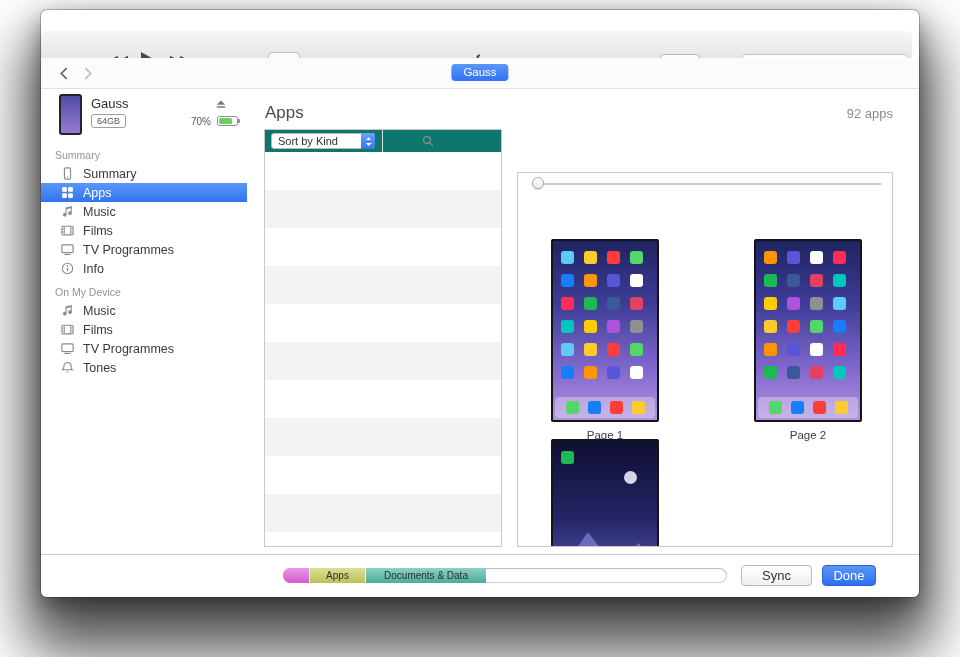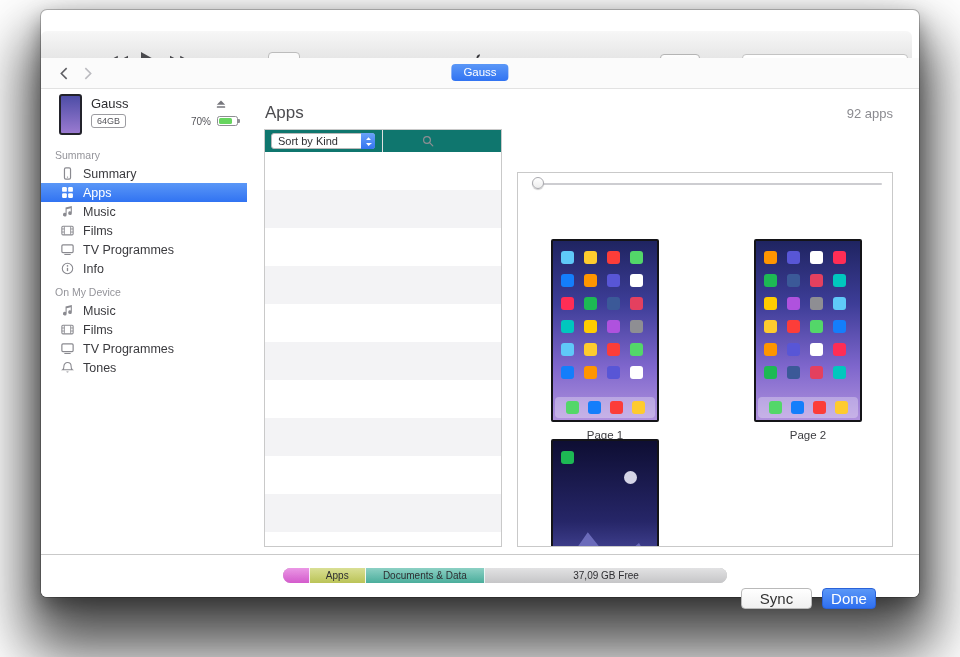--- a/index.html
+++ b/index.html
@@ -96,22 +96,22 @@
   .moon{position:absolute;top:30px;right:20px;width:13px;height:13px;border-radius:50%;background:#eaeaf8;opacity:.9;}
   .sparse-ico{position:absolute;left:8px;top:10px;}
   .page-label{position:absolute;width:108px;text-align:center;font-size:11.5px;color:#3c3c40;}
   
   .footer{position:absolute;left:0;right:0;bottom:0;height:42px;border-top:1px solid #c9c9c9;background:#fff;border-radius:0 0 6px 6px;}
   .capacity{position:absolute;left:242px;top:13px;width:444px;height:15px;border-radius:8px;overflow:hidden;display:flex;
     box-shadow:inset 0 0 0 1px rgba(0,0,0,.18), inset 0 1px 2px rgba(0,0,0,.12);}
   .cap-seg{height:100%;display:flex;align-items:center;justify-content:center;font-size:10px;color:#2e2e32;
     white-space:nowrap;border-right:1px solid rgba(255,255,255,.85);box-sizing:border-box;overflow:hidden;}
   .cap-seg:last-child{border-right:none;}
-  .btn{position:absolute;top:10px;height:21px;border-radius:4px;font-size:15px;font-family:inherit;
-    display:flex;align-items:center;justify-content:center;box-sizing:border-box;margin-top:23px;}
+  .btn{position:absolute;top:10px;height:21px;border-radius:4px;font-size:13px;font-family:inherit;
+    display:flex;align-items:center;justify-content:center;box-sizing:border-box;}
   .btn.sync{right:107px;width:71px;border:1px solid #b9b9b9;background:linear-gradient(#fff,#f0f0f0);color:#333;}
   .btn.done{right:43px;width:54px;border:1px solid #2a62d8;background:linear-gradient(#5a97f7,#2e6ff0);color:#fff;}
 </style>
 </head>
 <body>
 
 <div class="window">
 
   <div class="titlebar">
     <div class="traffic">
@@ -414,21 +414,18 @@
 
   <div class="footer">
     <div class="capacity" id="capacity">
         <div class="cap-seg" style="width: 27px; background: linear-gradient(rgba(255, 255, 255, 0.35), rgba(0, 0, 0, 0.06)), rgb(224, 96, 216);"></div>
         <div class="cap-seg" style="width: 56px; background: linear-gradient(rgba(255, 255, 255, 0.35), rgba(0, 0, 0, 0.06)), rgb(198, 207, 92);">
           <span>Apps</span>
         </div>
         <div class="cap-seg" style="width: 120px; background: linear-gradient(rgba(255, 255, 255, 0.35), rgba(0, 0, 0, 0.06)), rgb(79, 184, 165);">
           <span>Documents &amp; Data</span>
         </div>
-        <div class="cap-seg" style="width: 243px; background: linear-gradient(rgba(255, 255, 255, 0.35), rgba(0, 0, 0, 0.06)), rgb(210, 210, 212);">
-          <span>37,09 GB Free</span>
-        </div>
       </div>
     <div class="btn sync">Sync</div>
     <div class="btn done">Done</div>
   </div>
 
 </div>
 
 </body></html>

